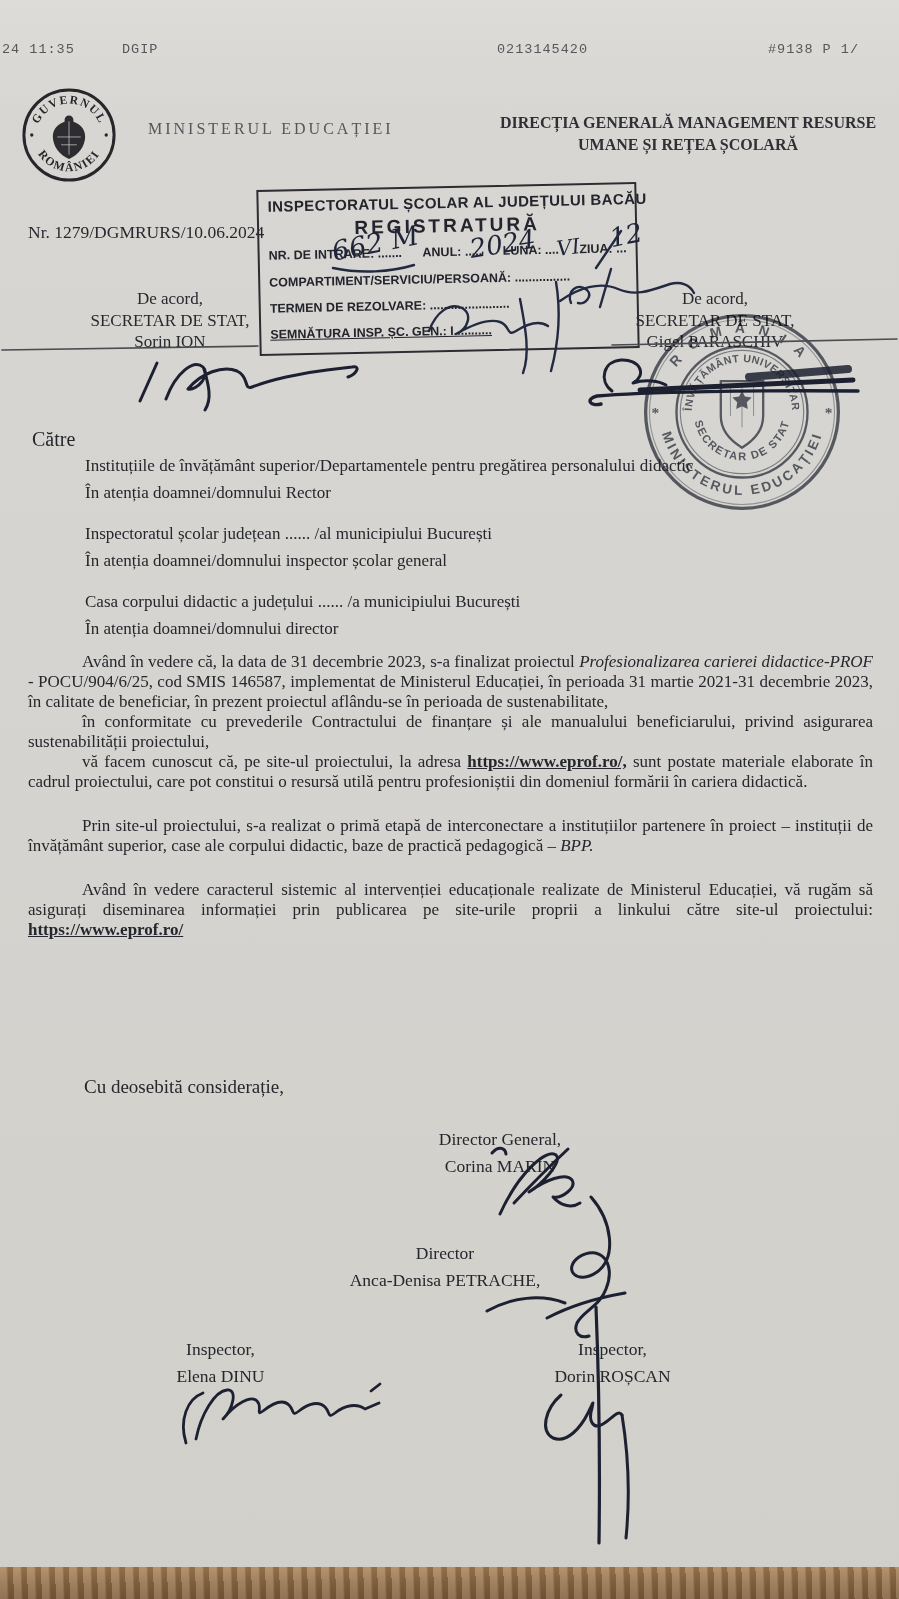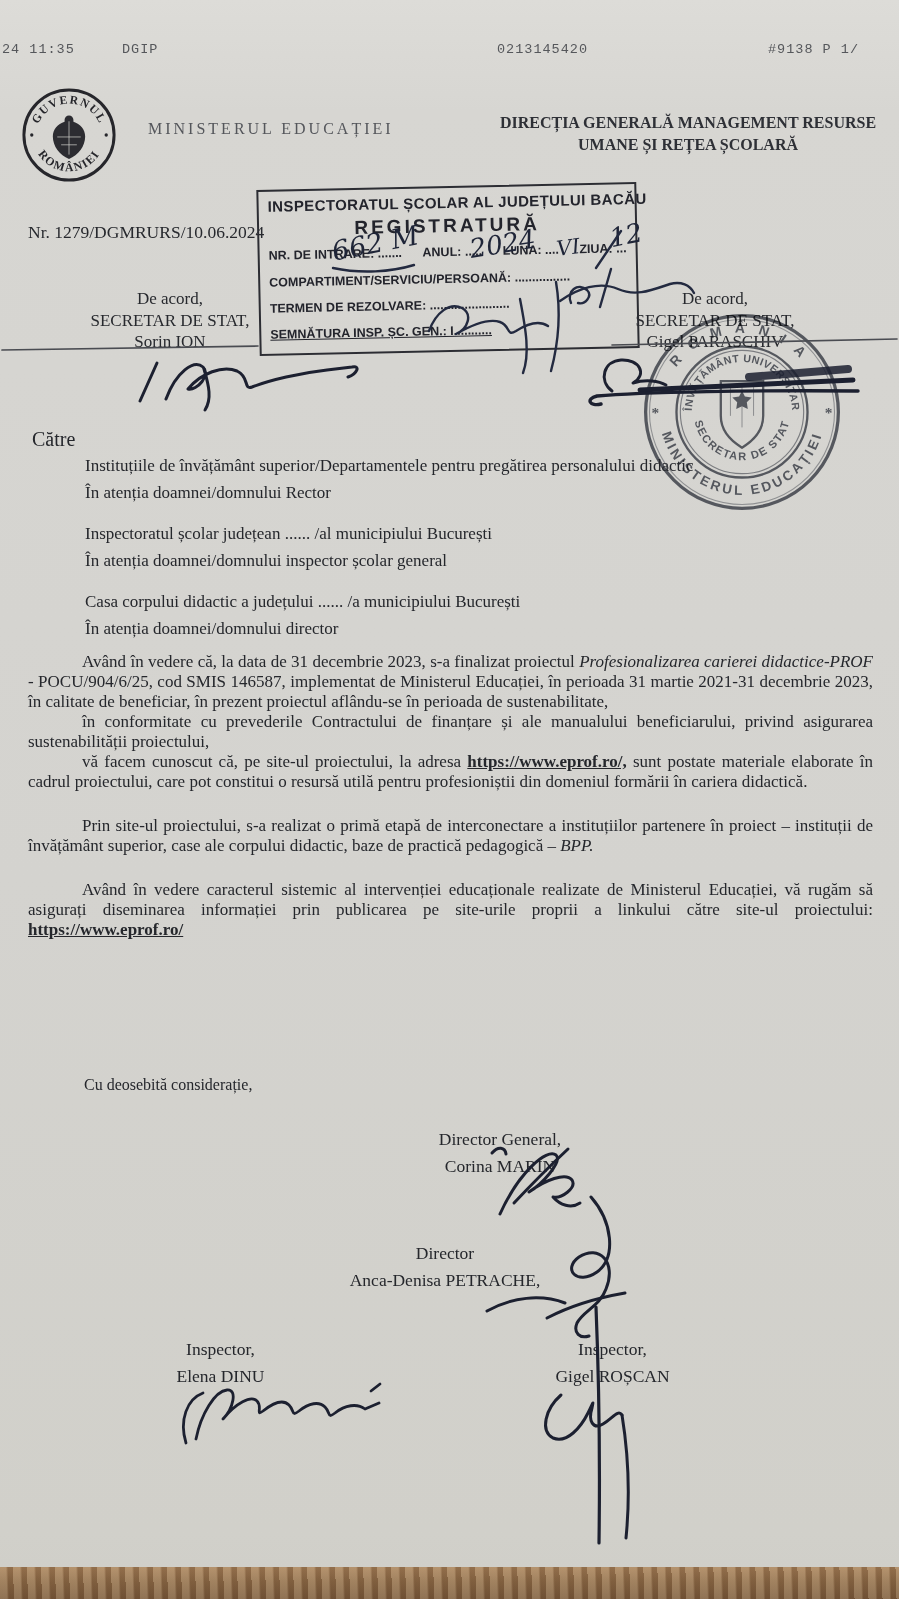--- a/index.html
+++ b/index.html
@@ -28,21 +28,21 @@
   .hw{position:absolute;font-family:"DejaVu Serif",serif;font-style:italic;color:#1f2538;font-weight:500;}
   
   .to{position:absolute;left:32px;top:428px;font-size:20px;}
   .recip{position:absolute;left:85px;font-size:17px;line-height:27px;}
   .body-text{position:absolute;left:28px;top:652px;width:845px;font-size:17px;line-height:20px;text-align:justify;}
   .body-text p{margin:0;text-indent:54px;}
   .body-text p.gap{margin-top:24px;}
   .lnk{font-weight:bold;text-decoration:underline;}
   .ital{font-style:italic;}
   
-  .salutation{position:absolute;left:84px;top:1076px;font-size:16px;}
+  .salutation{position:absolute;left:84px;top:1076px;font-size:19px;}
   .sign-block{position:absolute;text-align:center;font-size:17.5px;line-height:27px;}
   .dg-block{left:395px;top:1126px;width:210px;}
   .d-block{left:325px;top:1240px;width:240px;}
   .i1-block{left:143px;top:1336px;width:155px;}
   .i2-block{left:530px;top:1336px;width:165px;}
   
   .gov-seal{position:absolute;left:20px;top:86px;}
   .round-seal{position:absolute;left:636px;top:306px;opacity:.8;mix-blend-mode:multiply;}
   .ink-overlay{position:absolute;left:0;top:0;pointer-events:none;}
   .wood{position:absolute;left:0;top:1567px;width:899px;height:32px;
@@ -182,21 +182,21 @@
   <div class="sign-block d-block">
     <div>Director</div>
     <div>Anca-Denisa PETRACHE,</div>
   </div>
   <div class="sign-block i1-block">
     <div>Inspector,</div>
     <div>Elena DINU</div>
   </div>
   <div class="sign-block i2-block">
     <div>Inspector,</div>
-    <div>Gigel ROȘCAN</div>
+    <div>Dorin ROȘCAN</div>
   </div>
 
   <svg class="ink-overlay" width="899" height="1599" viewBox="0 0 899 1599">
     <g fill="none" stroke="#1c2030" stroke-linecap="round" stroke-linejoin="round">
       <path d="M2 350 L258 346" stroke="#4a4c52" stroke-width="1.7"></path>
       <path d="M612 345 L897 339" stroke="#4a4c52" stroke-width="1.7"></path>
       <g stroke-width="3">
         <path d="M140 401 L157 363"></path>
         <path d="M166 399 C176 372 194 359 203 367 C211 375 197 391 188 389 C201 373 223 365 237 371 C250 377 243 390 252 387 C270 380 300 373 327 370 L352 367 C361 365 357 374 348 377"></path>
         <path d="M204 369 C209 386 212 399 205 410"></path>

